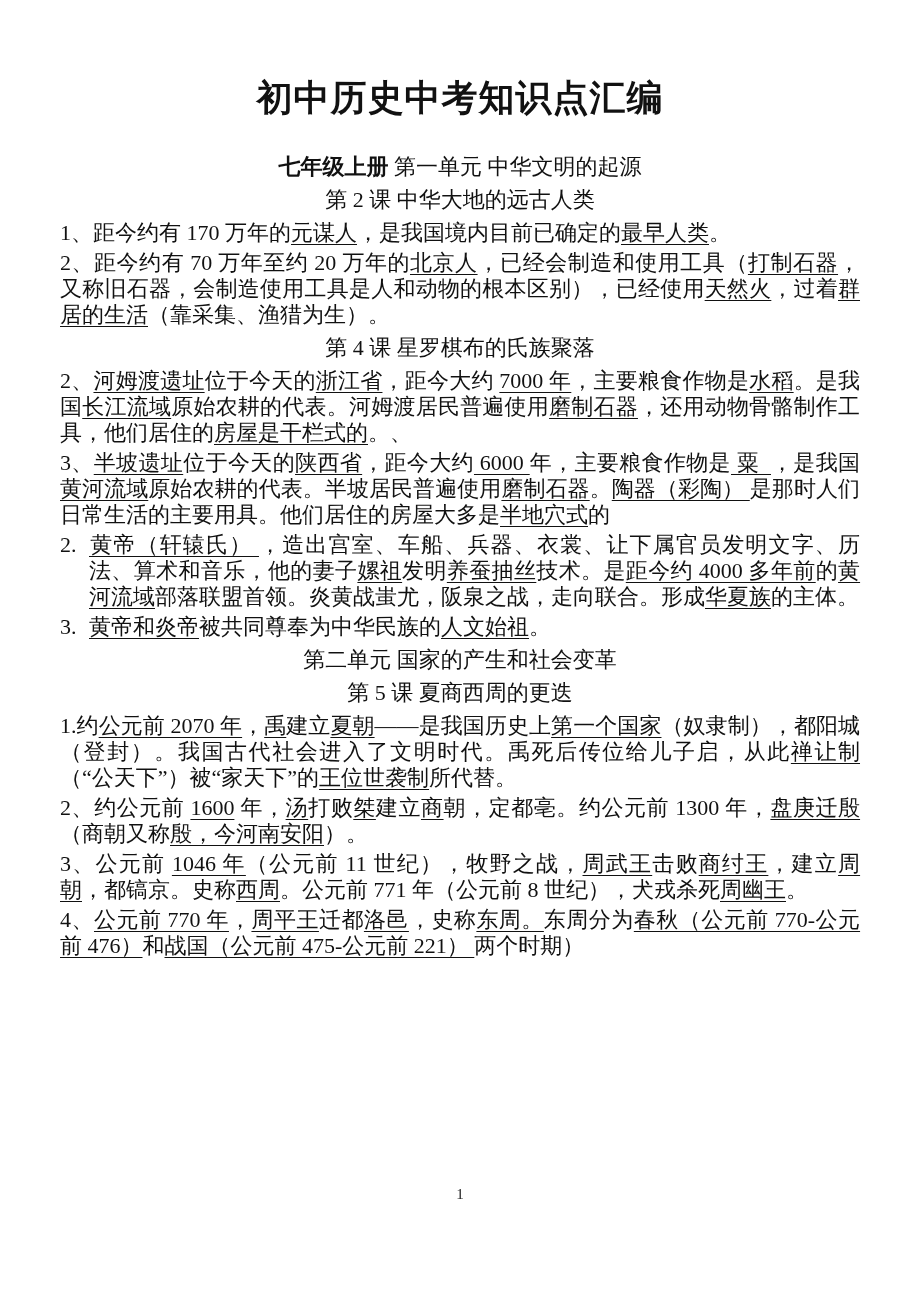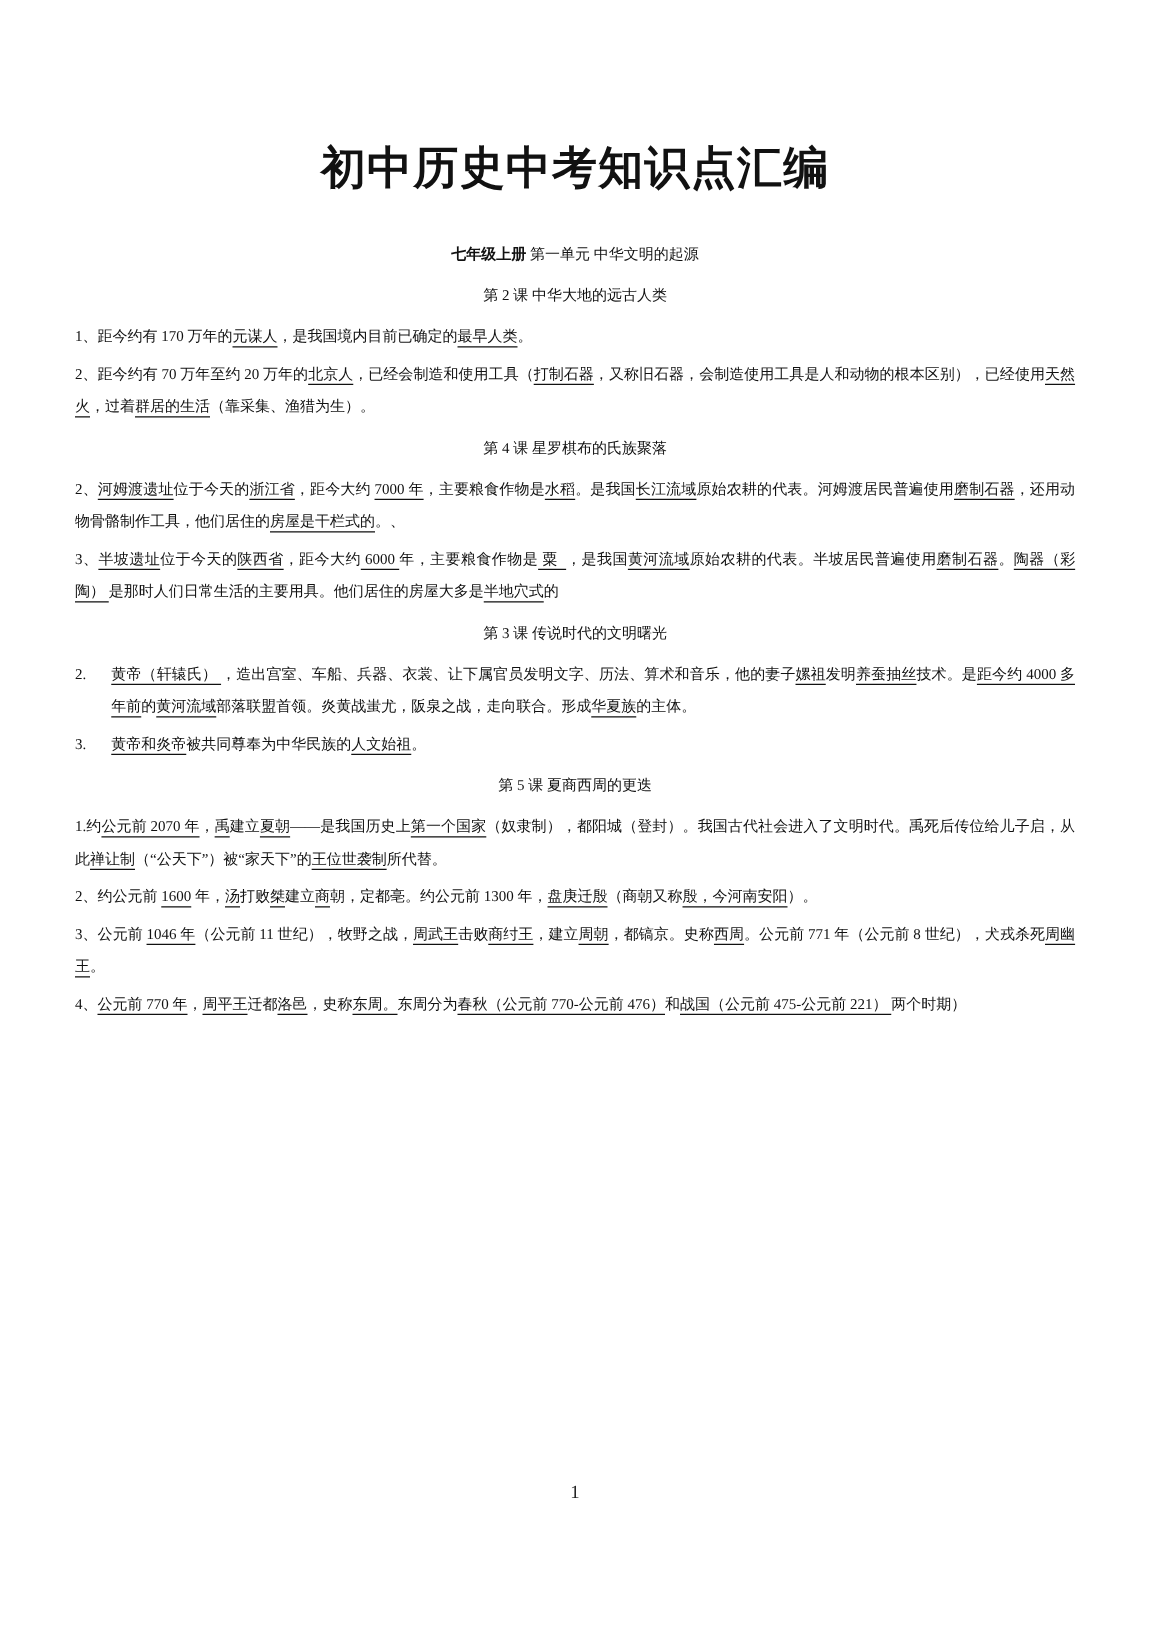--- a/index.html
+++ b/index.html
@@ -1,27 +1,27 @@
 <!DOCTYPE html>
 <html lang="zh"><head>
 <meta charset="utf-8">
 <style>
   html,body{margin:0;padding:0;background:#888;}
   .page{
     width:920px;height:1302px;margin:0 auto;background:#ffffff;color:#111;
     position:relative;overflow:hidden;
     font-family:"Liberation Serif","DejaVu Serif",serif;
   }
-  .content{padding:112px 60px 0 60px;}
+  .content{padding:76px 60px 0 60px;}
   .doc-title{
     text-align:center;font-size:36px;font-weight:700;line-height:44px;
     margin:0 0 34px 0;letter-spacing:1px;
   }
   .blocks p{
-    margin:4px 0;font-size:12px;line-height:26px;
+    margin:4px 0;font-size:22px;line-height:26px;
     text-align:justify;
   }
   .blocks p.center{text-align:center;margin:7px 0;}
   .blocks .b{font-weight:700;}
   .blocks .u{text-decoration:underline;text-underline-offset:4px;text-decoration-thickness:1px;}
   .marker-box{display:inline-block;width:29px;text-indent:0;}
   .hang{padding-left:29px;text-indent:-29px;}
   .page-number{
     position:absolute;top:1186px;left:0;width:100%;text-align:center;
     font-size:15px;color:#222;
@@ -34,23 +34,23 @@
   <div class="content">
     <h1 class="doc-title">初中历史中考知识点汇编</h1>
     <div class="blocks" id="doc-blocks">
         <p class="center"><span class="b">七年级上册</span><span class=""> 第一单元 中华文明的起源</span></p>
         <p class="center">第 2 课 中华大地的远古人类</p>
         <p class="item"><span class="marker">1、</span><span class="">距今约有 170 万年的</span><span class="u ">元谋人</span><span class="">，是我国境内目前已确定的</span><span class="u ">最早人类</span><span class="">。</span></p>
         <p class="item"><span class="marker">2、</span><span class="">距今约有 70 万年至约 20 万年的</span><span class="u ">北京人</span><span class="">，已经会制造和使用工具（</span><span class="u ">打制石器</span><span class="">，又称旧石器，会制造使用工具是人和动物的根本区别），已经使用</span><span class="u ">天然火</span><span class="">，过着</span><span class="u ">群居的生活</span><span class="">（靠采集、渔猎为生）。</span></p>
         <p class="center">第 4 课 星罗棋布的氏族聚落</p>
         <p class="item"><span class="marker">2、</span><span class="u ">河姆渡遗址</span><span class="">位于今天的</span><span class="u ">浙江省</span><span class="">，距今大约 </span><span class="u ">7000 年</span><span class="">，主要粮食作物是</span><span class="u ">水稻</span><span class="">。是我国</span><span class="u ">长江流域</span><span class="">原始农耕的代表。河姆渡居民普遍使用</span><span class="u ">磨制石器</span><span class="">，还用动物骨骼制作工具，他们居住的</span><span class="u ">房屋是干栏式的</span><span class="">。、</span></p>
         <p class="item"><span class="marker">3、</span><span class="u ">半坡遗址</span><span class="">位于今天的</span><span class="u ">陕西省</span><span class="">，距今大约</span><span class="u ">&nbsp;6000&nbsp;</span><span class="">年，主要粮食作物是</span><span class="u ">&nbsp;粟&nbsp;&nbsp;</span><span class="">，是我国</span><span class="u ">黄河流域</span><span class="">原始农耕的代表。半坡居民普遍使用</span><span class="u ">磨制石器</span><span class="">。</span><span class="u ">陶器（彩陶）&nbsp;</span><span class="">是那时人们日常生活的主要用具。他们居住的房屋大多是</span><span class="u ">半地穴式</span><span class="">的</span></p>
-        <p class="center">第 3 课 传说时代的文明曙光</p>
         <p class="item hang"><span class="marker-box">2.</span><span class="u ">黄帝（轩辕氏）&nbsp;</span><span class="">，造出宫室、车船、兵器、衣裳、让下属官员发明文字、历法、算术和音乐，他的妻子</span><span class="u ">嫘祖</span><span class="">发明</span><span class="u ">养蚕抽丝</span><span class="">技术。是</span><span class="u ">距今约 4000 多年前</span><span class="">的</span><span class="u ">黄河流域</span><span class="">部落联盟首领。炎黄战蚩尤，阪泉之战，走向联合。形成</span><span class="u ">华夏族</span><span class="">的主体。</span></p>
         <p class="item hang"><span class="marker-box">3.</span><span class="u ">黄帝和炎帝</span><span class="">被共同尊奉为中华民族的</span><span class="u ">人文始祖</span><span class="">。</span></p>
+        <p class="center">第二单元 国家的产生和社会变革</p>
         <p class="center">第 5 课 夏商西周的更迭</p>
         <p class="item"><span class="marker">1.</span><span class="">约</span><span class="u ">公元前 2070 年</span><span class="">，</span><span class="u ">禹</span><span class="">建立</span><span class="u ">夏朝</span><span class="">——是我国历史上</span><span class="u ">第一个国家</span><span class="">（奴隶制），都阳城（登封）。我国古代社会进入了文明时代。禹死后传位给儿子启，从此</span><span class="u ">禅让制</span><span class="">（“公天下”）被“家天下”的</span><span class="u ">王位世袭制</span><span class="">所代替。</span></p>
         <p class="item"><span class="marker">2、</span><span class="">约公元前 </span><span class="u ">1600</span><span class=""> 年，</span><span class="u ">汤</span><span class="">打败</span><span class="u ">桀</span><span class="">建立</span><span class="u ">商</span><span class="">朝，定都亳。约公元前 1300 年，</span><span class="u ">盘庚迁殷</span><span class="">（商朝又称</span><span class="u ">殷，今河南安阳</span><span class="">）。</span></p>
         <p class="item"><span class="marker">3、</span><span class="">公元前 </span><span class="u ">1046 年</span><span class="">（公元前 11 世纪），牧野之战，</span><span class="u ">周武王</span><span class="">击败</span><span class="u ">商纣王</span><span class="">，建立</span><span class="u ">周朝</span><span class="">，都镐京。史称</span><span class="u ">西周</span><span class="">。公元前 771 年（公元前 8 世纪），犬戎杀死</span><span class="u ">周幽王</span><span class="">。</span></p>
         <p class="item"><span class="marker">4、</span><span class="u ">公元前 770 年</span><span class="">，</span><span class="u ">周平王</span><span class="">迁都</span><span class="u ">洛邑</span><span class="">，史称</span><span class="u ">东周。</span><span class="">东周分为</span><span class="u ">春秋（公元前 770-公元前 476）</span><span class="">和</span><span class="u ">战国（公元前 475-公元前 221）&nbsp;</span><span class="">两个时期）</span></p>
       </div>
   </div>
   <div class="page-number">1</div>
 </div>
 

